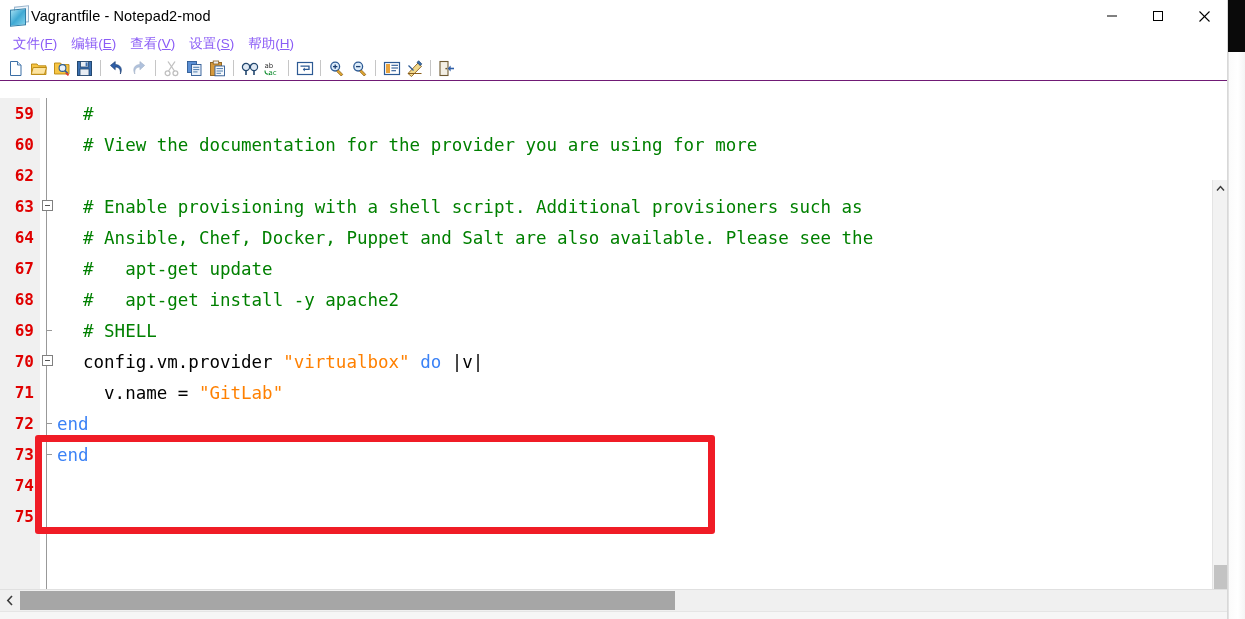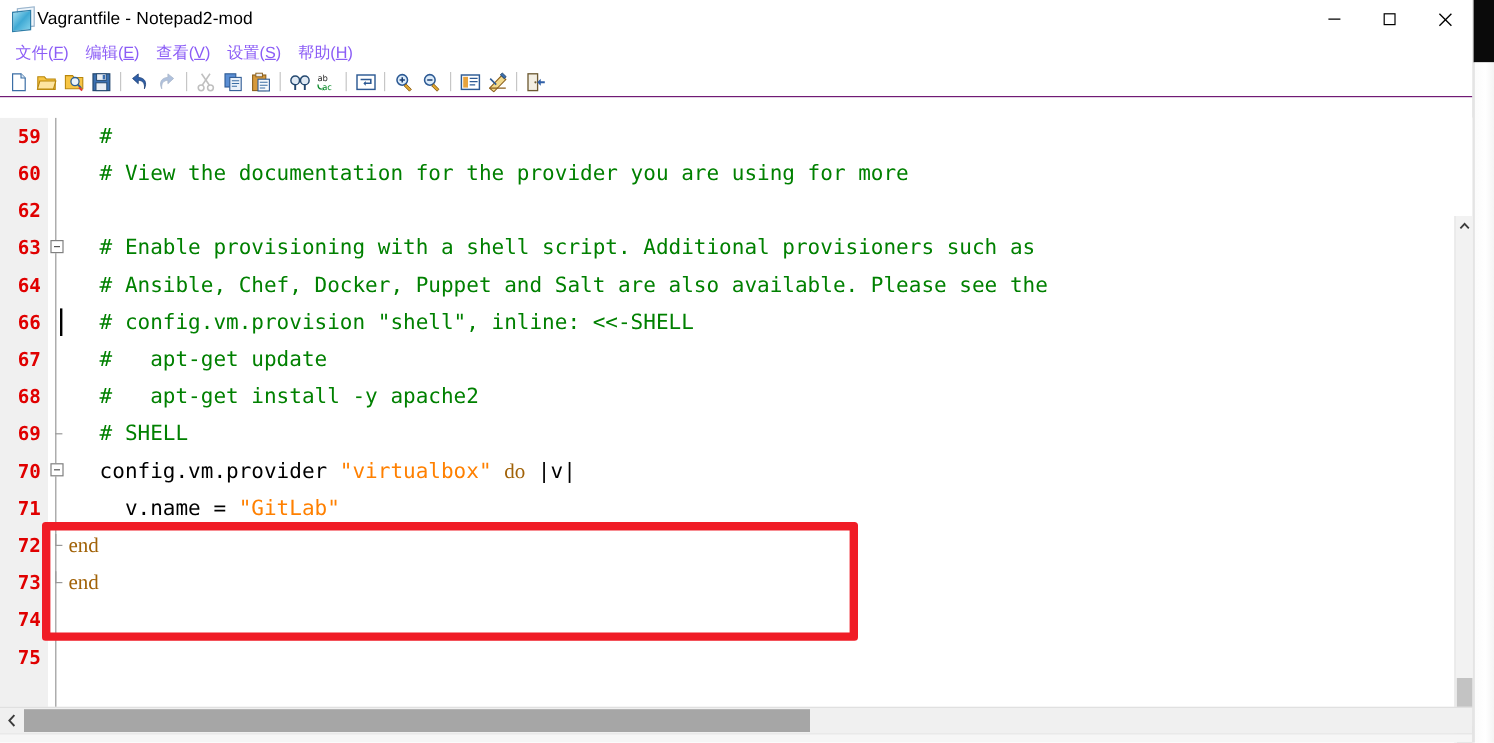--- a/index.html
+++ b/index.html
@@ -250,21 +250,21 @@
     position: absolute;
     left: 10px; top: 4px;
     width: 2px; height: 23px;
     background: #000000;
   }
 
   
   .c-comment { color: #008000; }
   .c-plain   { color: #000000; }
   .c-string  { color: #ff8000; }
-  .c-key     { color: #a16207; font-family: Liberation Serif, serif; }
+  .c-key     { color: #3b82f6; }
 
   
   #anno-box {
     position: absolute;
     left: 35px;
     top: 337px;
     width: 680px;
     height: 99px;
     border: 7px solid #f01c26;
     border-radius: 3px;
@@ -574,25 +574,20 @@
           <div class="code-text"><span class="c-comment"># Enable provisioning with a shell script. Additional provisioners such as</span></div>
         </div>
 
         <div class="code-row">
           <div class="lnum">64</div>
           <div class="fold-cell"></div>
           <div class="code-text"><span class="c-comment"># Ansible, Chef, Docker, Puppet and Salt are also available. Please see the</span></div>
         </div>
 
 
-        <div class="code-row">
-          <div class="lnum">66</div>
-          <div class="fold-cell"><span class="caret-bar"></span></div>
-          <div class="code-text"><span class="c-comment"># config.vm.provision "shell", inline: &lt;&lt;-SHELL</span></div>
-        </div>
 
         <div class="code-row">
           <div class="lnum">67</div>
           <div class="fold-cell"></div>
           <div class="code-text"><span class="c-comment">#   apt-get update</span></div>
         </div>
 
         <div class="code-row">
           <div class="lnum">68</div>
           <div class="fold-cell"></div>

